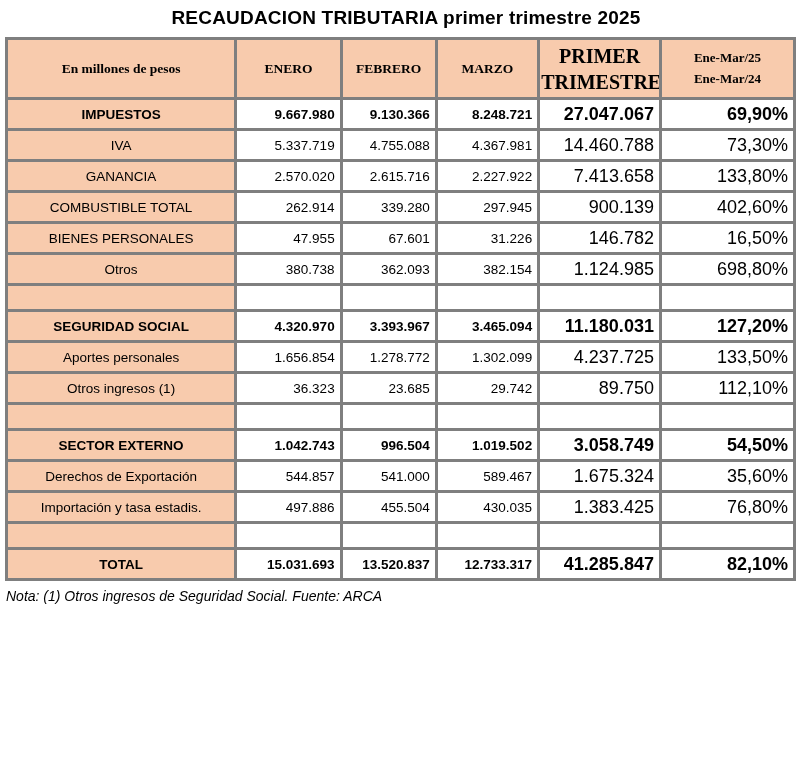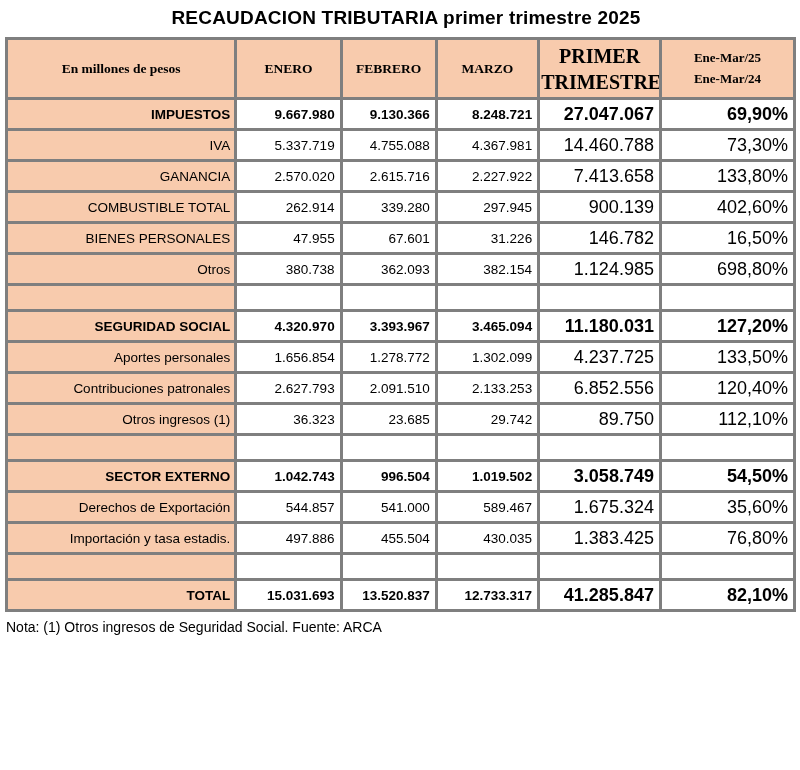--- a/index.html
+++ b/index.html
@@ -38,33 +38,34 @@
   th.hcell {
     background: #f8cbad;
     font-weight: bold;
     text-align: center;
     font-size: 13.5px;
   }
   th.hcell .qline { display: block; font-size: 20px; line-height: 1.3; }
   th.hcell .rline { display: block; font-size: 13px; line-height: 1.55; }
   td.lbl {
     background: #f8cbad;
-    text-align: right;
+    text-align: center;
     padding: 0 4px;
     font-size: 13.5px;
   }
   td.num {
     background: #ffffff;
     text-align: right;
     padding: 0 5px;
     font-size: 13.5px;
   }
   td.big { font-size: 18px; }
   tr.section td, tr.total td { font-weight: bold; }
   .note {
+    font-style: italic;
     font-size: 14px;
     margin: 7px 0 12px 6px;
   }
 </style>
 </head>
 <body>
 
 <div>
   <div class="title">RECAUDACION TRIBUTARIA primer trimestre  2025</div>
 
@@ -159,28 +160,20 @@
       </tr>
       <tr class="data">
         <td class="lbl">Aportes personales</td>
         <td class="num">1.656.854</td>
         <td class="num">1.278.772</td>
         <td class="num">1.302.099</td>
         <td class="num big">4.237.725</td>
         <td class="num big">133,50%</td>
       </tr>
       <tr class="data">
-        <td class="lbl">Contribuciones patronales</td>
-        <td class="num">2.627.793</td>
-        <td class="num">2.091.510</td>
-        <td class="num">2.133.253</td>
-        <td class="num big">6.852.556</td>
-        <td class="num big">120,40%</td>
-      </tr>
-      <tr class="data">
         <td class="lbl">Otros ingresos (1)</td>
         <td class="num">36.323</td>
         <td class="num">23.685</td>
         <td class="num">29.742</td>
         <td class="num big">89.750</td>
         <td class="num big">112,10%</td>
       </tr>
       <tr class="blank">
         <td class="lbl"></td>
         <td class="num"></td>

